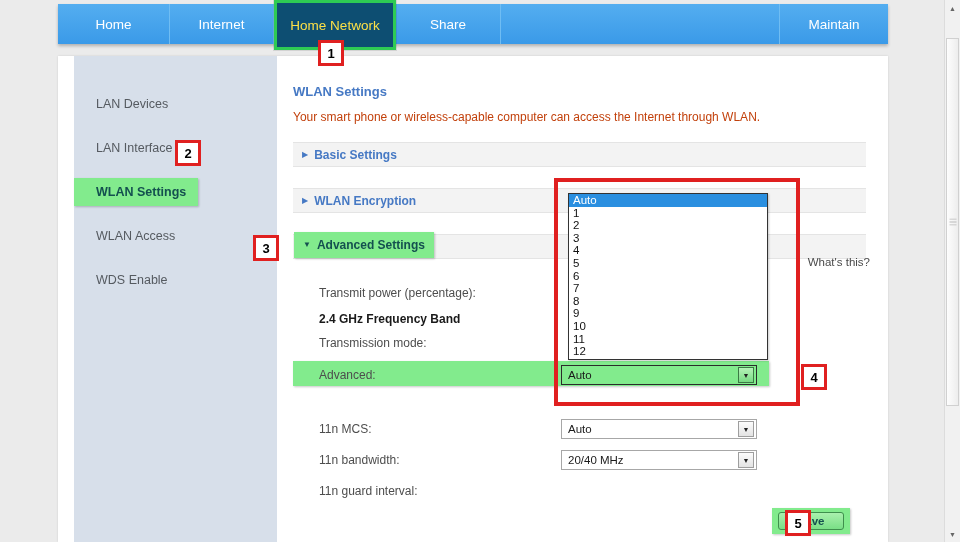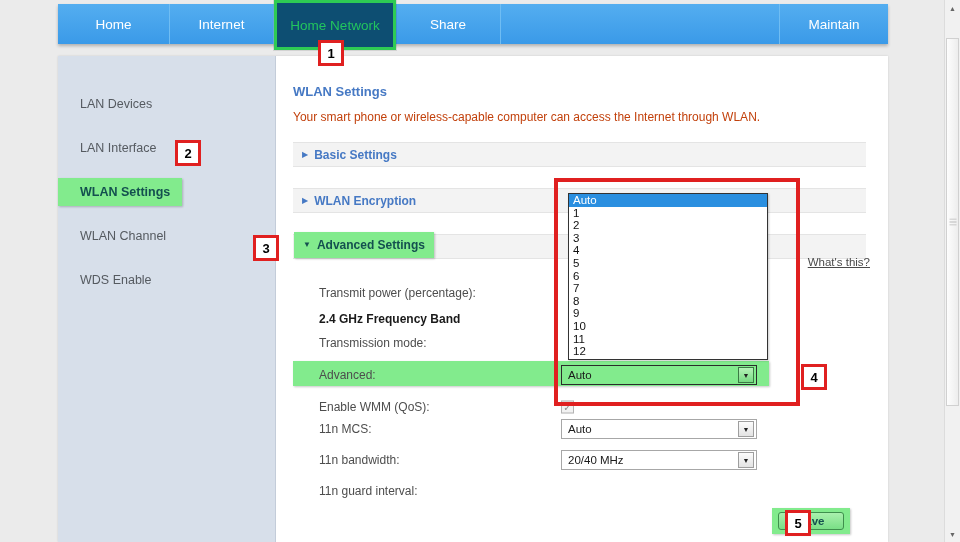--- a/index.html
+++ b/index.html
@@ -44,21 +44,21 @@
   .nav-tab.t-home      { width: 112px; }
   .nav-tab.t-internet  { width: 104px; }
   .nav-tab.t-homenet   { width: 122px; }
   .nav-tab.t-share     { width: 105px; }
   .nav-tab.t-spacer    { flex: 1; border-right: 1px solid #6fbdf3; }
   .nav-tab.t-maintain  { width: 108px; border-right: none; }
 
   .nav-tab.active {
     position: relative;
     background: #0d4e72;
-    color: #22c55e;
+    color: #fde047;
     font-weight: normal;
     border: 3px solid #27c24c;
     border-color: #2ecb54;
     box-sizing: border-box;
     margin-top: -4px;
     margin-bottom: -6px;
     z-index: 5;
     box-shadow: 0 0 0 1px rgba(0,0,0,.1);
     align-items: center;
   }
@@ -68,21 +68,21 @@
     position: absolute;
     left: 58px; top: 56px;
     width: 830px; height: 486px;
     background: #ffffff;
     box-shadow: 0 0 2px rgba(0,0,0,.12);
   }
 
   
   #sidebar {
     position: absolute;
-    left: 0; top: 0;
+    left: 16px; top: 0;
     width: 218px; height: 486px;
     background: #d7dfea;
     border-right: 1px solid #c3ccd9;
     box-sizing: border-box;
   }
   .side-item {
     height: 28px;
     line-height: 28px;
     padding-left: 22px;
     font-size: 12.5px;
@@ -183,21 +183,20 @@
     font-weight: bold;
     color: #14504f;
   }
 
   
   #whats-this {
     position: absolute;
     right: 18px; top: 200px;
     font-size: 11.5px;
     color: #4a4a4a;
-    text-decoration: underline;
     cursor: pointer;
   }
 
   
   .frow {
     position: absolute;
     left: 16px;
     width: 573px;
     height: 26px;
     box-sizing: border-box;
@@ -459,21 +458,21 @@
       <div class="side-item">
         <span>LAN Devices</span>
       </div>
       <div class="side-item">
         <span>LAN Interface</span>
       </div>
       <div class="side-item active">
         <span>WLAN Settings</span>
       </div>
       <div class="side-item">
-        <span>WLAN Channel</span>
+        <span>WLAN Access</span>
       </div>
       <div class="side-item">
         <span>WDS Enable</span>
       </div>
     </div>
 
     <div id="main">
 
       <div id="main-title">WLAN Settings</div>
       <div id="main-desc">Your smart phone or wireless-capable computer can access the Internet through WLAN.</div>
@@ -513,28 +512,20 @@
       <div class="frow" id="row-channel">
         <span class="flabel">Advanced:</span>
         <span class="fctl">
           <span class="sel green">
             <span class="sel-val">Auto</span>
             <span class="sel-arrow">▼</span>
           </span>
         </span>
       </div>
 
-      <div class="frow" id="row-wmm">
-        <span class="flabel">Enable WMM (QoS):</span>
-        <span class="fctl">
-          <span class="cbox">
-            <span>✓</span>
-          </span>
-        </span>
-      </div>
 
       <div class="frow" id="row-mcs">
         <span class="flabel">11n MCS:</span>
         <span class="fctl">
           <span class="sel">
             <span class="sel-val">Auto</span>
             <span class="sel-arrow">▼</span>
           </span>
         </span>
       </div>

